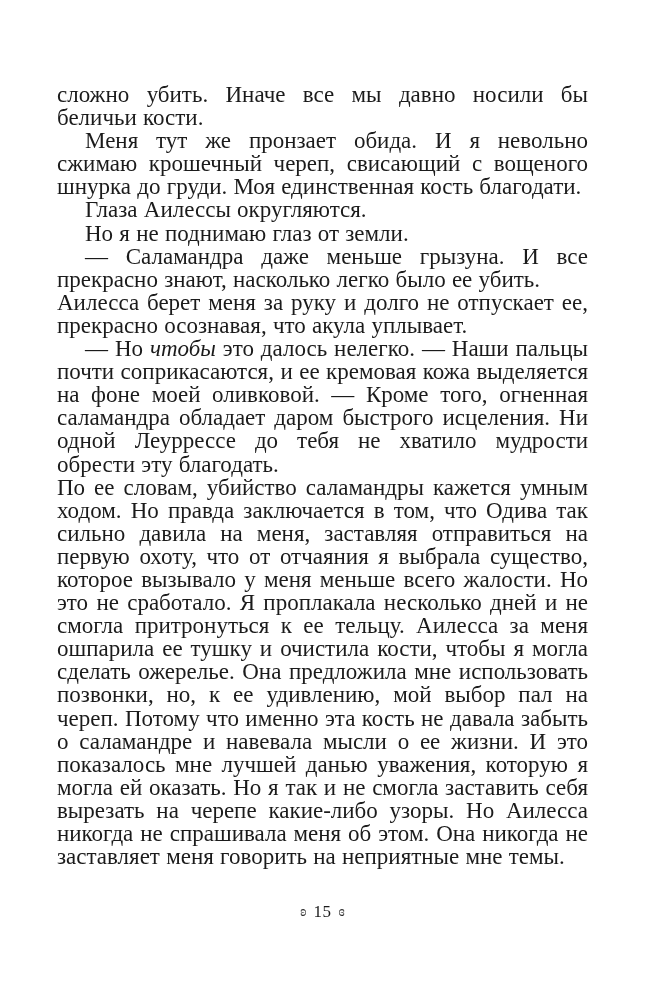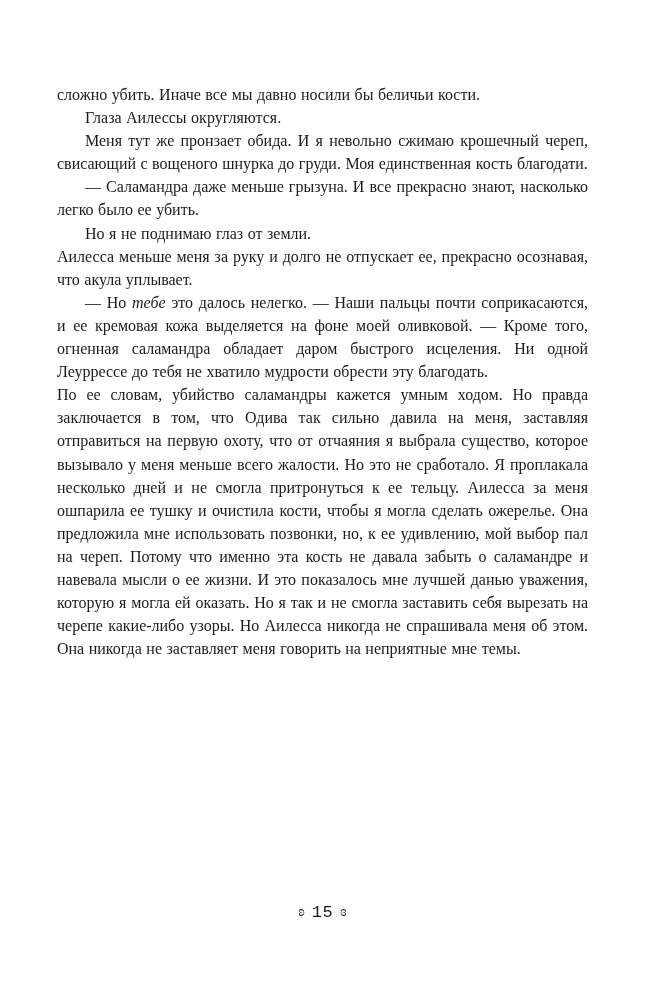--- a/index.html
+++ b/index.html
@@ -17,21 +17,21 @@
     overflow: hidden;
   }
   .text-block {
     position: absolute;
     left: 57px;
     top: 83px;
     width: 531px;
   }
   .para {
     margin: 0;
-    font-size: 16px;
+    font-size: 23px;
     line-height: 23.1px;
     text-align: justify;
     text-indent: 0;
     word-spacing: 0.5px;
   }
   .para.indent {
     text-indent: 28px;
   }
   .para em {
     font-style: italic;
@@ -48,37 +48,36 @@
   .footer .ornament {
     font-size: 14px;
     position: relative;
     top: -1px;
     color: #2a2a2a;
   }
   .footer .num {
     display: inline-block;
     margin: 0 7px;
     letter-spacing: 0.5px;
-    font-family: Liberation Mono, monospace;
   }
 </style>
 </head>
 <body>
 
 <div class="page">
 
   <div class="text-block">
 
   <p class="para"><span>сложно убить. Иначе все мы давно носили бы беличьи кости.</span></p>
+      <p class="para indent"><span>Меня тут же пронзает обида. И я невольно сжимаю крошечный череп, свисающий с вощеного шнурка до груди. Моя единственная кость благодати.</span></p>
       <p class="para indent"><span>Глаза Аилессы округляются.</span></p>
-      <p class="para indent"><span>Меня тут же пронзает обида. И я невольно сжимаю крошечный череп, свисающий с вощеного шнурка до груди. Моя единственная кость благодати.</span></p>
+      <p class="para indent"><span>Но я не поднимаю глаз от земли.</span></p>
       <p class="para indent"><span>— Саламандра даже меньше грызуна. И все прекрасно знают, насколько легко было ее убить.</span></p>
-      <p class="para indent"><span>Но я не поднимаю глаз от земли.</span></p>
-      <p class="para"><span>Аилесса меньше меня за руку и долго не отпускает ее, прекрасно осознавая, что акула уплывает.</span></p>
-      <p class="para indent"><span>— Но </span><em>тебе</em><span> это далось нелегко. — Наши пальцы почти соприкасаются, и ее кремовая кожа выделяется на фоне моей оливковой. — Кроме того, огненная саламандра обладает даром быстрого исцеления. Ни одной Леуррессе до тебя не хватило мудрости обрести эту благодать.</span></p>
+      <p class="para"><span>Аилесса берет меня за руку и долго не отпускает ее, прекрасно осознавая, что акула уплывает.</span></p>
+      <p class="para indent"><span>— Но </span><em>чтобы</em><span> это далось нелегко. — Наши пальцы почти соприкасаются, и ее кремовая кожа выделяется на фоне моей оливковой. — Кроме того, огненная саламандра обладает даром быстрого исцеления. Ни одной Леуррессе до тебя не хватило мудрости обрести эту благодать.</span></p>
       <p class="para"><span>По ее словам, убийство саламандры кажется умным ходом. Но правда заключается в том, что Одива так сильно давила на меня, заставляя отправиться на первую охоту, что от отчаяния я выбрала существо, которое вызывало у меня меньше всего жалости. Но это не сработало. Я проплакала несколько дней и не смогла притронуться к ее тельцу. Аилесса за меня ошпарила ее тушку и очистила кости, чтобы я могла сделать ожерелье. Она предложила мне использовать позвонки, но, к ее удивлению, мой выбор пал на череп. Потому что именно эта кость не давала забыть о саламандре и навевала мысли о ее жизни. И это показалось мне лучшей данью уважения, которую я могла ей оказать. Но я так и не смогла заставить себя вырезать на черепе какие-либо узоры. Но Аилесса никогда не спрашивала меня об этом. Она никогда не заставляет меня говорить на неприятные мне темы.</span></p>
     </div>
 
   <div class="footer">
     <span class="ornament">ʚ</span><span class="num">15</span><span class="ornament">ɞ</span>
   </div>
 
 </div>
 
 </body></html>

